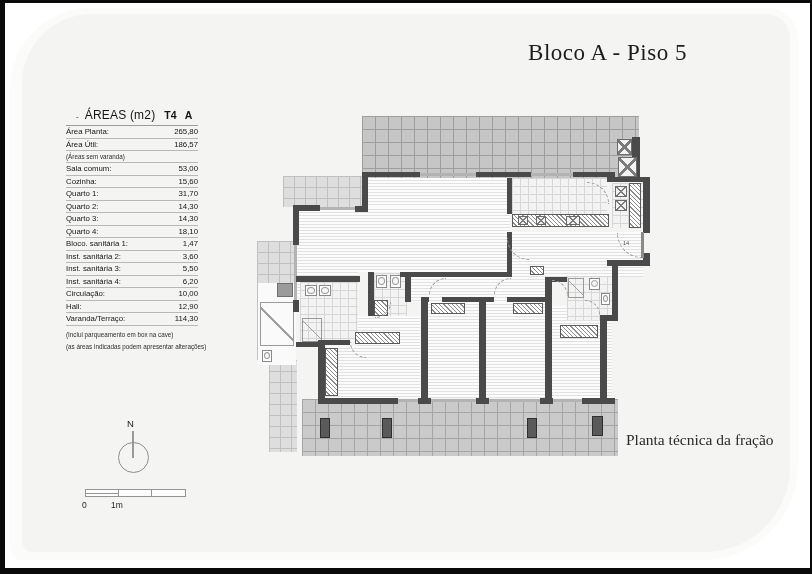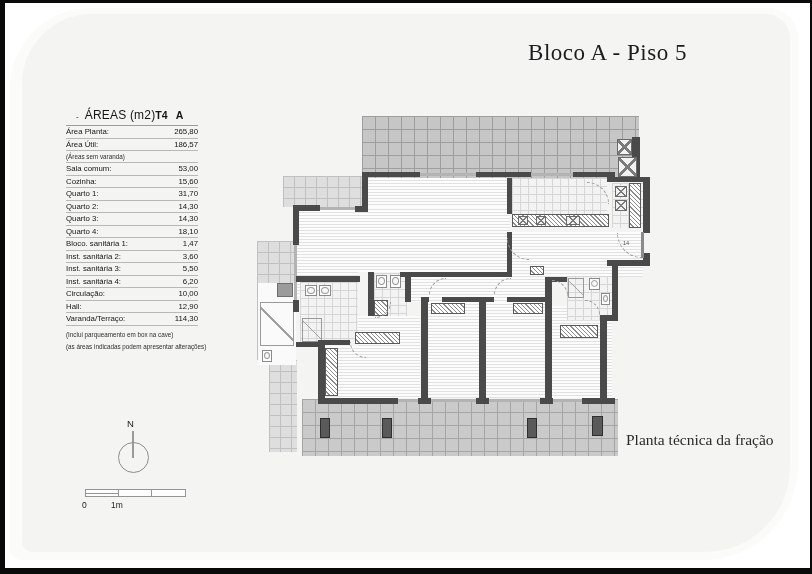--- a/index.html
+++ b/index.html
@@ -12,21 +12,21 @@
   
   .title-block { position:absolute; left:440px; top:40px; width:335px; text-align:center; font-family:"Liberation Serif", serif; color:#1c1c1c; }
   .title-block .t1 { font-size:23px; letter-spacing:0.5px; }
   .title-block .t2 { font-size:22px; margin-top:8px; }
 
   
   .areas { position:absolute; left:66px; top:106px; width:132px; color:#151515; }
   .areas .hdr { display:flex; align-items:baseline; padding:2px 0 3px 10px; border-bottom:1px solid #9c9c9c; }
   .areas .hdr .dash { font-size:8px; margin-right:6px; }
   .areas .hdr .hlabel { font-size:12px; letter-spacing:0.2px; }
-  .areas .hdr .htype { font-size:10.5px; font-weight:bold; }
+  .areas .hdr .htype { font-size:10.5px; font-weight:bold; margin-left:9px; }
   .areas .hdr .hblock { font-size:10.5px; font-weight:bold; margin-left:8px; }
   .areas .row { display:flex; justify-content:space-between; align-items:center; height:12.5px; border-bottom:1px solid #b8b8b8; font-size:7.8px; }
   .areas .row .lbl { white-space:nowrap; }
   .areas .row .val { white-space:nowrap; }
   .areas .row.small { font-size:6.3px; color:#2e2e2e; height:12px; }
   .areas .foot { font-size:6.3px; color:#2e2e2e; margin-top:5px; white-space:nowrap; }
 
   
   .compass-n { position:absolute; left:127px; top:418px; font-size:9.5px; color:#222; }
   .compass-circle { position:absolute; left:118px; top:442px; width:31px; height:31px; border:1px solid #8e8e8e; border-radius:50%; background:transparent; }

